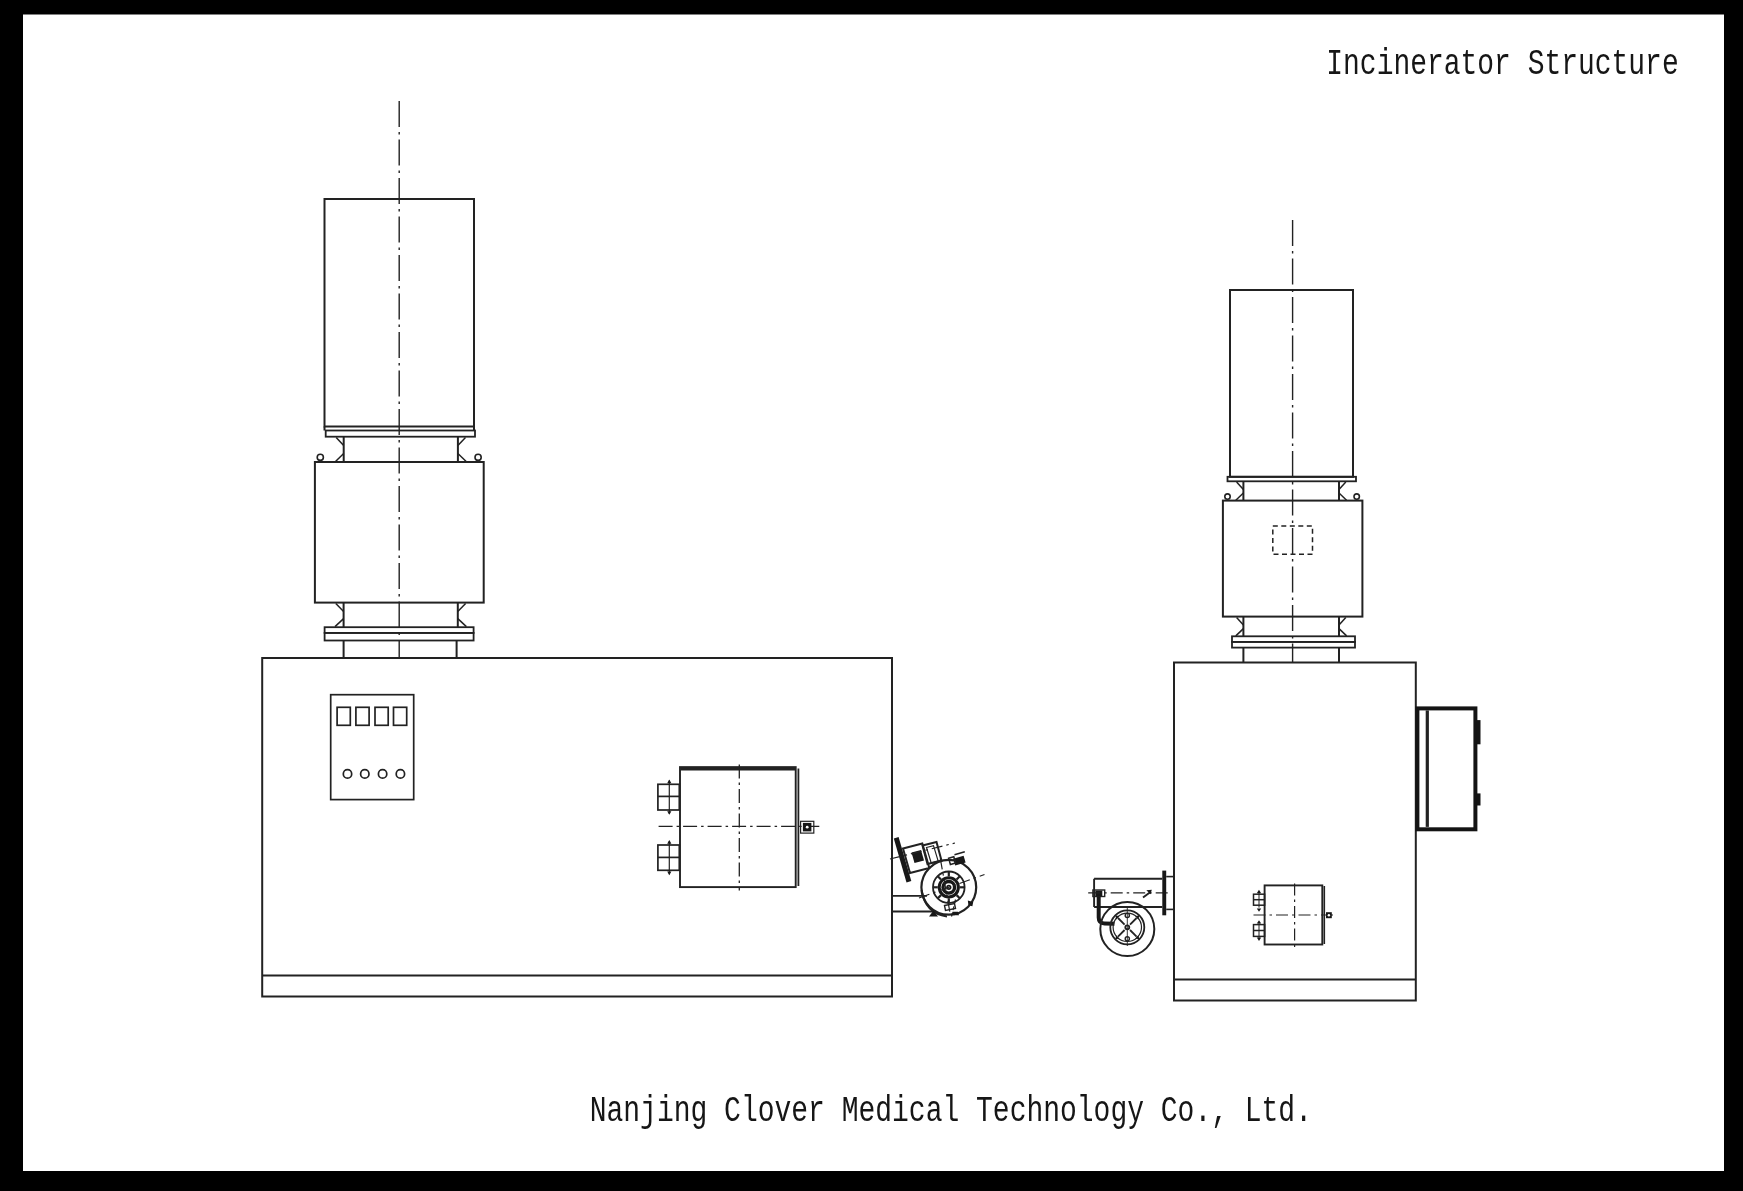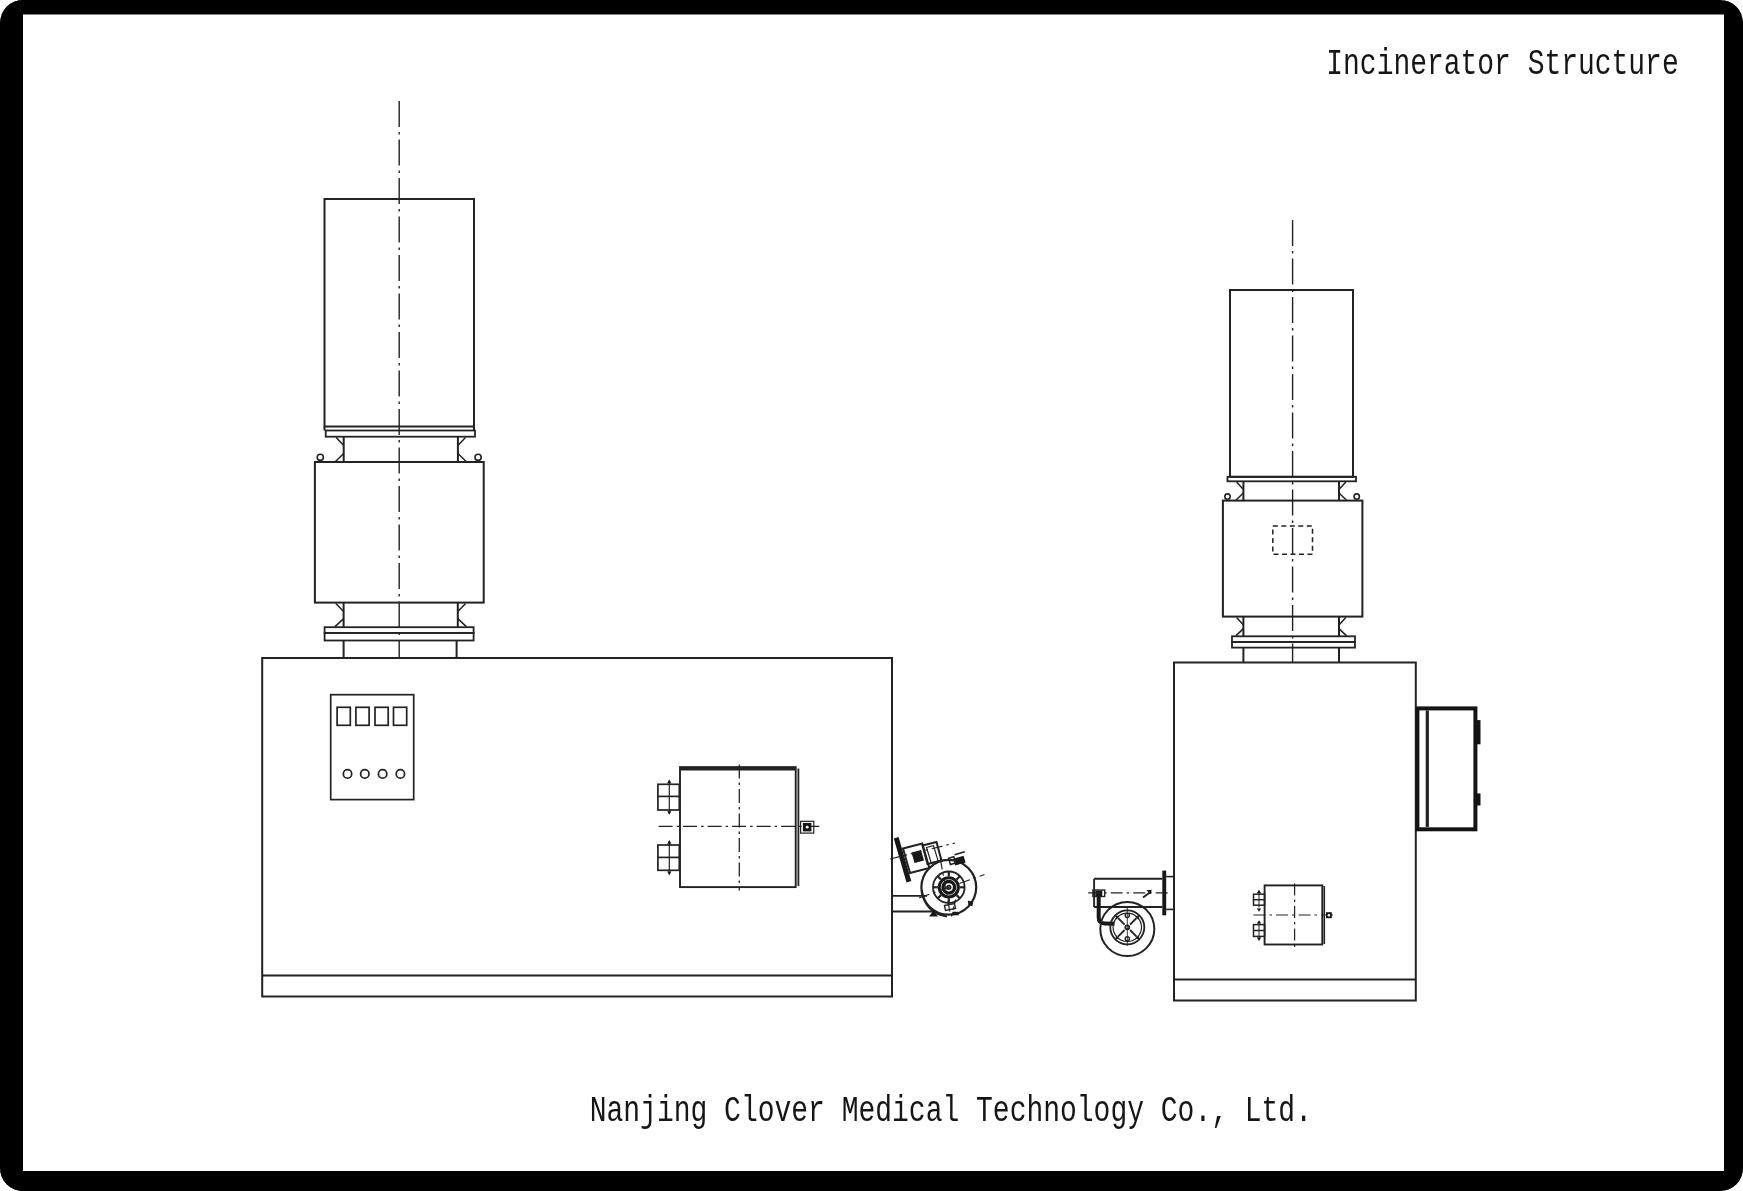--- a/index.html
+++ b/index.html
@@ -1,16 +1,16 @@
 <!DOCTYPE html>
 <html><head>
 <meta charset="utf-8">
 <style>
 html,body{margin:0;padding:0;background:#fff;}
-#page{position:relative;width:1743px;height:1191px;background:#bef264;overflow:hidden;border-radius:23px;}
+#page{position:relative;width:1743px;height:1191px;background:#bef264;overflow:hidden;}
 svg{position:absolute;top:0;left:0;}
 text{font-family:"Liberation Mono", monospace;fill:#161616;}
 </style>
 </head>
 <body>
 <div id="page">
 <svg width="1743" height="1191" viewBox="0 0 1743 1191">
 <rect x="0" y="0" width="1743" height="1191" fill="#ffffff"></rect>
 
 <g stroke="#222" fill="none" stroke-width="2">

